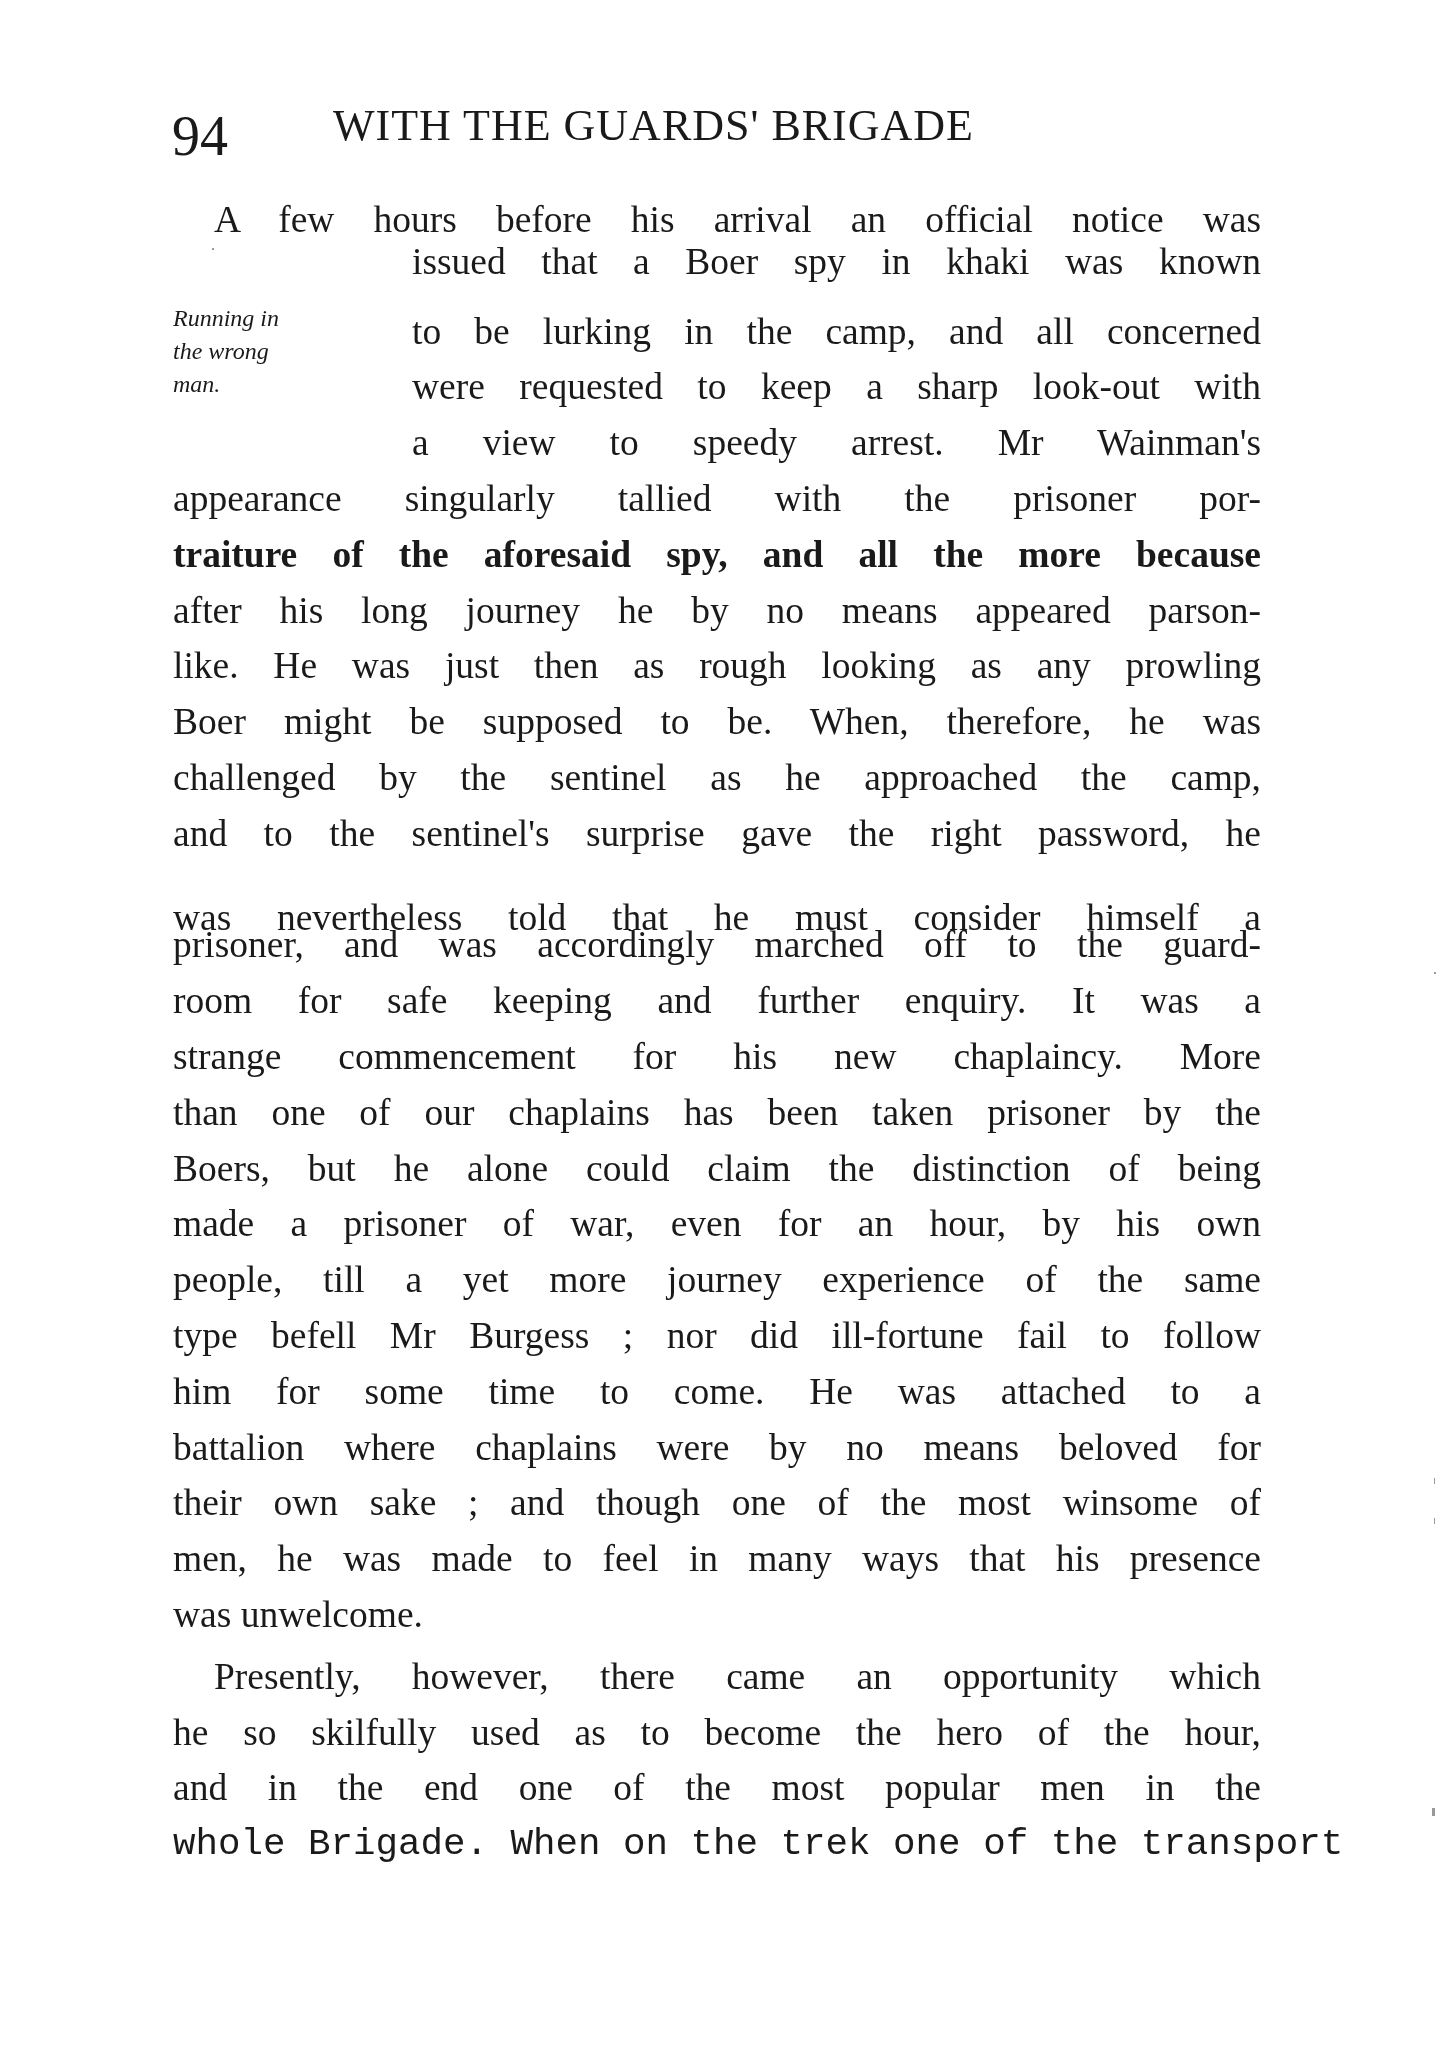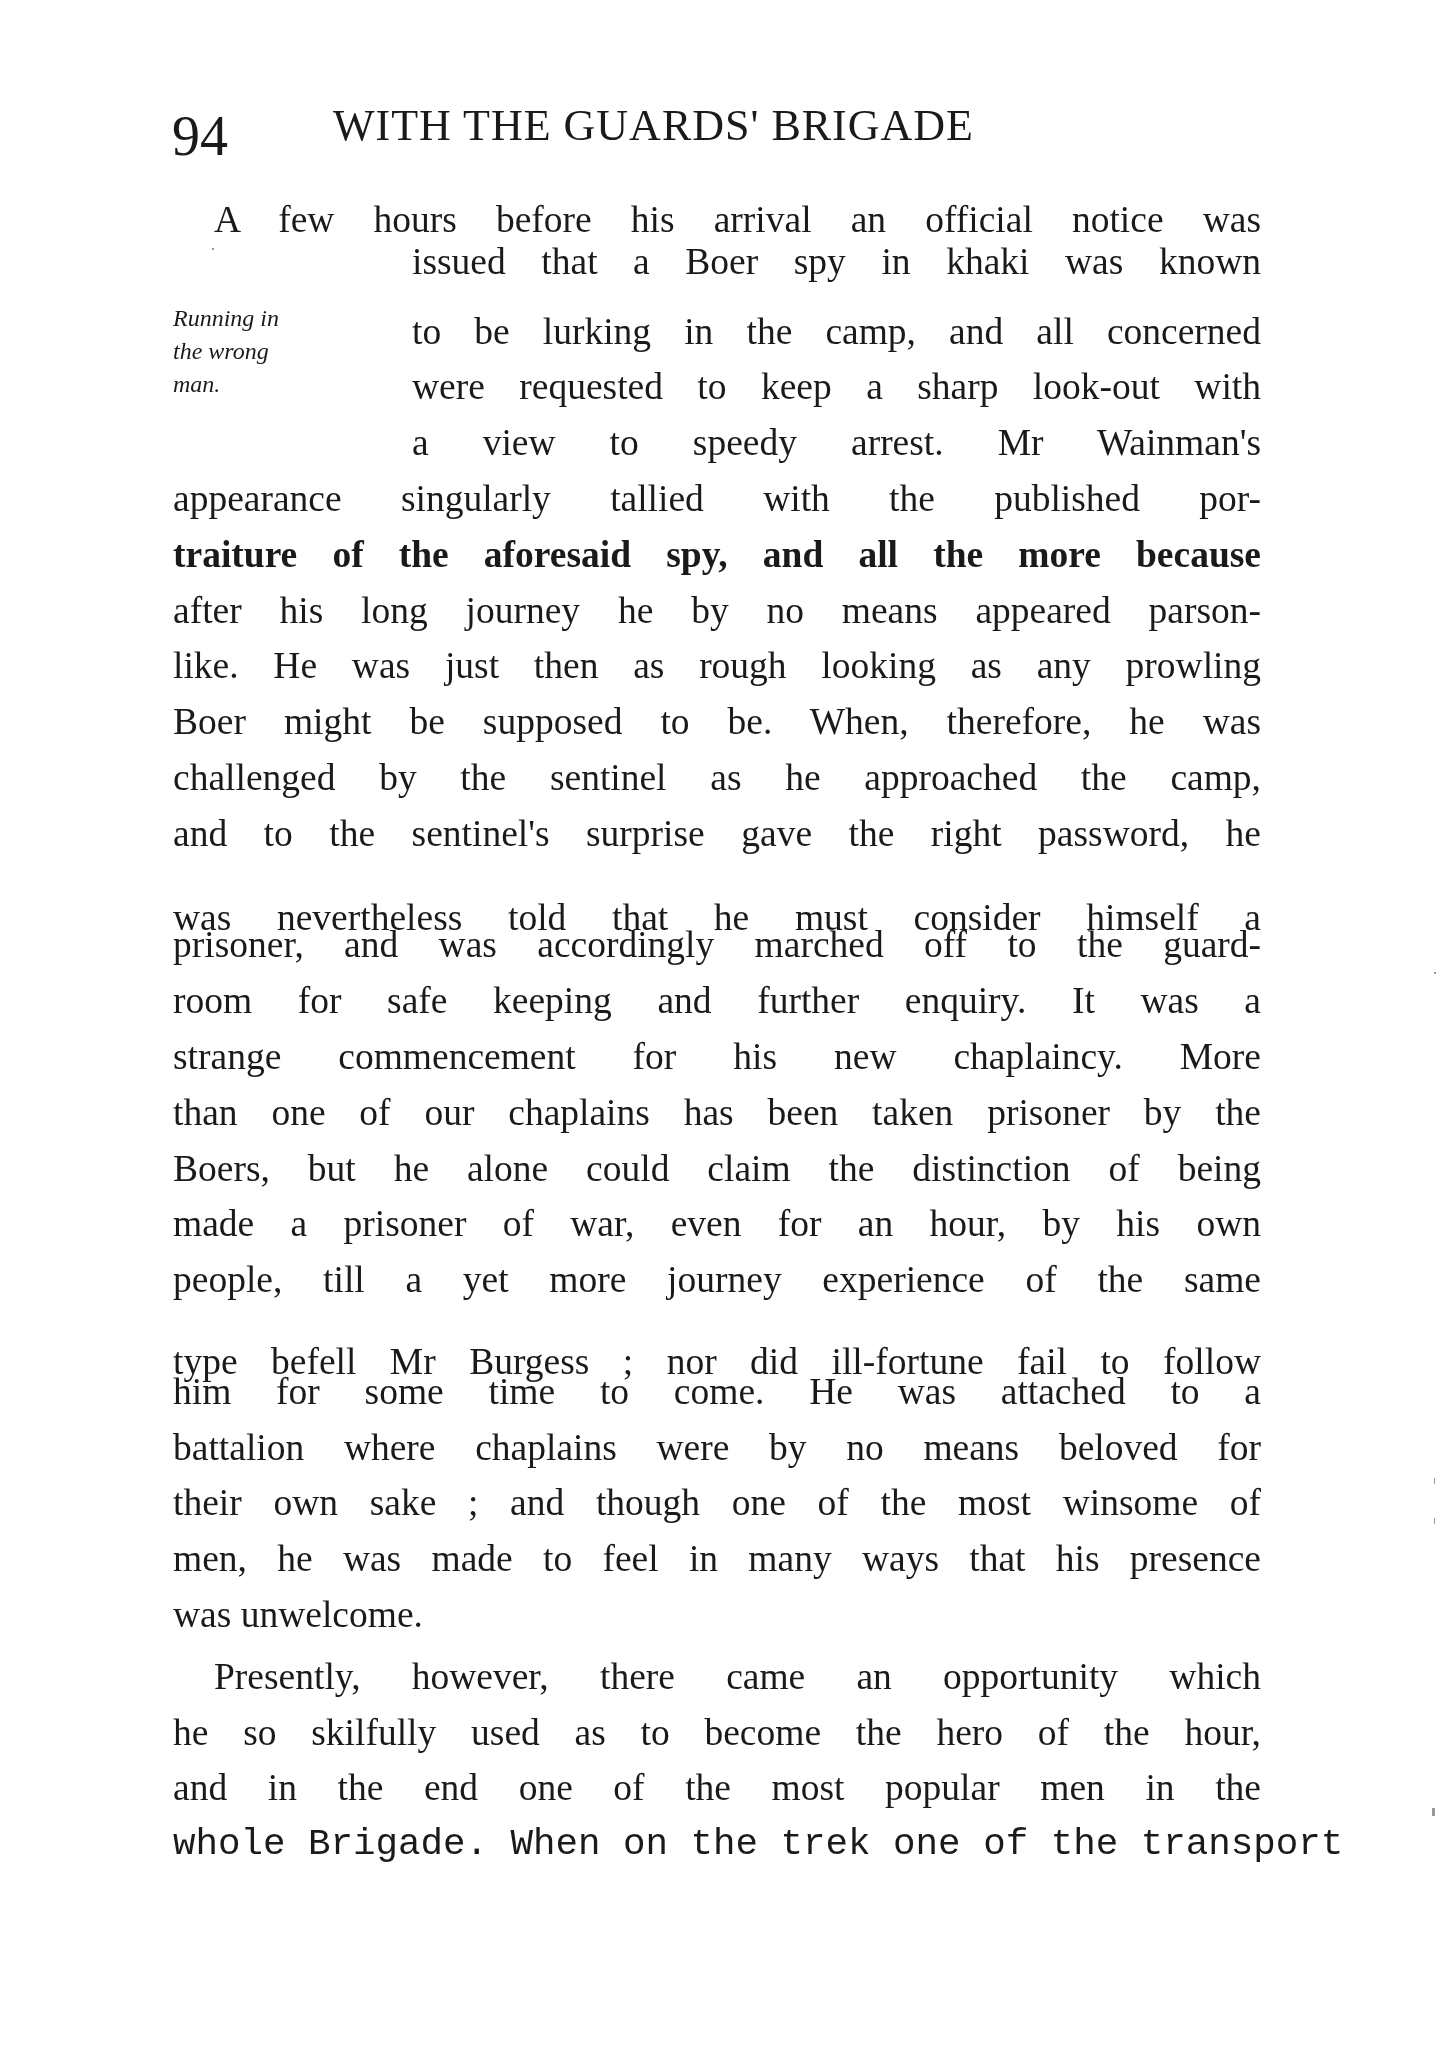--- a/index.html
+++ b/index.html
@@ -27,36 +27,36 @@
     <div class="margin-note" style="top:335px">the wrong</div>
     <div class="margin-note" style="top:368px">man.</div>
   </div>
 
   <div id="p0">
       <div class="line indent-first" style="top: 192px;">A few hours before his arrival an official notice was</div>
       <div class="line narrow" style="top: 234px;">issued that a Boer spy in khaki was known</div>
       <div class="line narrow" style="top: 303.6px;">to be lurking in the camp, and all concerned</div>
       <div class="line narrow" style="top: 359.4px;">were requested to keep a sharp look-out with</div>
       <div class="line narrow" style="top: 415.2px;">a view to speedy arrest.  Mr Wainman's</div>
-      <div class="line" style="top: 471px;">appearance singularly tallied with the published por-</div>
+      <div class="line" style="top: 471px;">appearance singularly tallied with the prisoner por-</div>
       <div class="line" style="top: 526.8px; font-weight: bold;">traiture of the aforesaid spy, and all the more because</div>
       <div class="line" style="top: 582.6px;">after his long journey he by no means appeared parson-</div>
       <div class="line" style="top: 638.4px;">like.  He was just then as rough looking as any prowling</div>
       <div class="line" style="top: 694.2px;">Boer might be supposed to be.  When, therefore, he was</div>
       <div class="line" style="top: 750px;">challenged by the sentinel as he approached the camp,</div>
       <div class="line" style="top: 805.8px;">and to the sentinel's surprise gave the right password, he</div>
       <div class="line" style="top: 861.6px; margin-top: 28px;">was nevertheless told that he must consider himself a</div>
       <div class="line" style="top: 917.4px;">prisoner, and was accordingly marched off to the guard-</div>
       <div class="line" style="top: 973.2px;">room for safe keeping and further enquiry.  It was a</div>
       <div class="line" style="top: 1029px;">strange commencement for his new chaplaincy.  More</div>
       <div class="line" style="top: 1084.8px;">than one of our chaplains has been taken prisoner by the</div>
       <div class="line" style="top: 1140.6px;">Boers, but he alone could claim the distinction of being</div>
       <div class="line" style="top: 1196.4px;">made a prisoner of war, even for an hour, by his own</div>
       <div class="line" style="top: 1252.2px;">people, till a yet more journey experience of the same</div>
-      <div class="line" style="top: 1308px; margin-top: 26px;">type befell Mr Burgess ; nor did ill-fortune fail to follow</div>
+      <div class="line" style="top: 1308px;">type befell Mr Burgess ; nor did ill-fortune fail to follow</div>
       <div class="line" style="top: 1363.8px;">him for some time to come.  He was attached to a</div>
       <div class="line" style="top: 1419.6px;">battalion where chaplains were by no means beloved for</div>
       <div class="line" style="top: 1475.4px;">their own sake ; and though one of the most winsome of</div>
       <div class="line" style="top: 1531.2px;">men, he was made to feel in many ways that his presence</div>
       <div class="line last" style="top: 1587px;">was unwelcome.</div>
     </div>
   <div id="p1">
       <div class="line indent-first" style="top: 1648.8px;">Presently, however, there came an opportunity which</div>
       <div class="line" style="top: 1704.6px;">he so skilfully used as to become the hero of the hour,</div>
       <div class="line" style="top: 1760.4px;">and in the end one of the most popular men in the</div>

